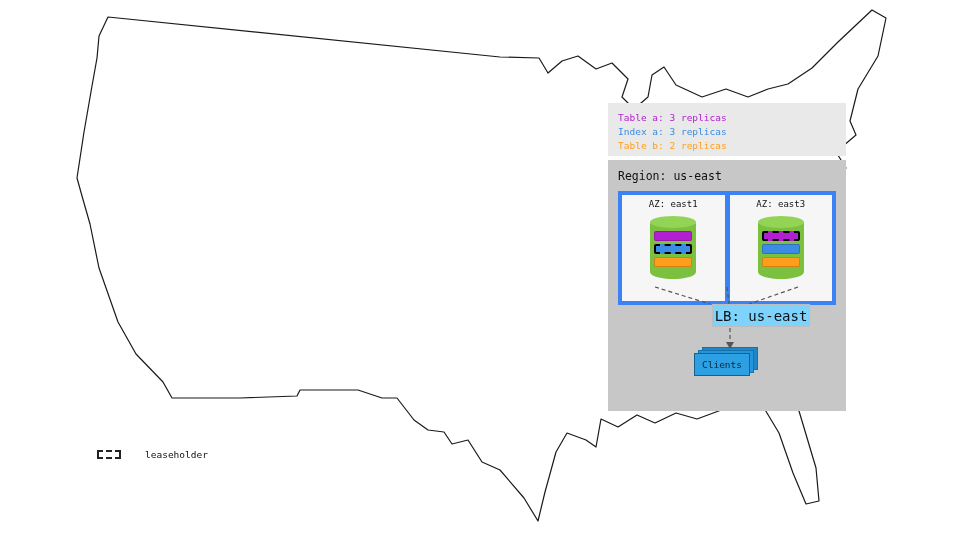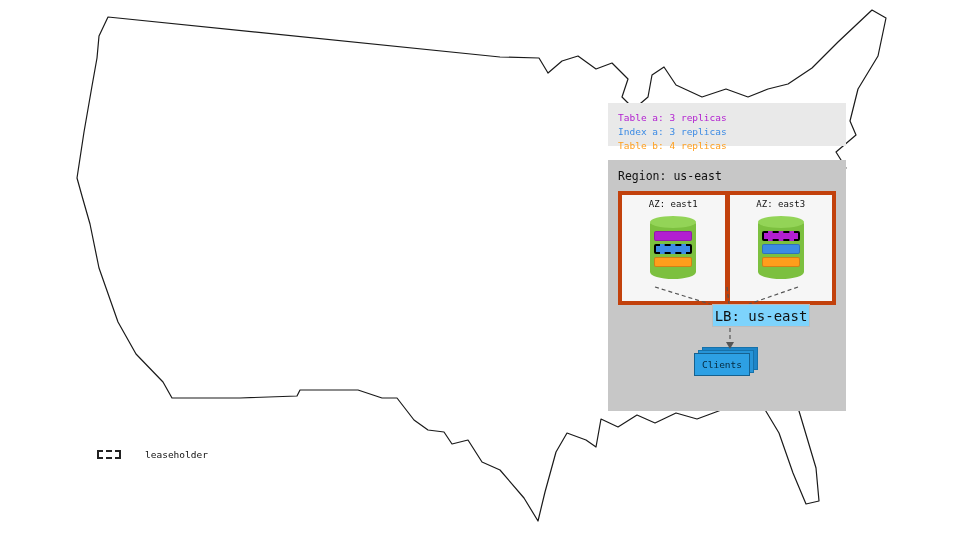--- a/index.html
+++ b/index.html
@@ -7,36 +7,36 @@
   #canvas {
     position:relative; width:960px; height:540px; overflow:hidden;
     background:#ffffff;
     font-family:"DejaVu Sans Mono","Liberation Mono",monospace;
     color:#111;
   }
   #map-svg { position:absolute; left:0; top:0; }
 
   
   .legend-panel {
-    position:absolute; left:608px; top:103px; width:238px; height:43px;
+    position:absolute; left:608px; top:103px; width:238px; height:53px;
     background:#e9e9e9; padding:8px 0 12px 10px;
   }
   .legend-line { font-size:9.5px; line-height:14px; white-space:pre; }
 
   
   .region-panel {
     position:absolute; left:608px; top:160px; width:238px; height:251px;
     background:#c7c7c7;
   }
   .region-title {
     position:absolute; left:10px; top:9px; font-size:11.5px; color:#111;
   }
   .az-container {
     position:absolute; left:10px; top:31px; width:218px; height:114px;
-    background:#c2410c; display:flex; gap:5px; padding:4px;
+    background:#3b82f6; display:flex; gap:5px; padding:4px;
   }
   .az-box {
     flex:1; background:#f6f6f6; text-align:center; padding-top:4px;
   }
   .az-label { font-size:9px; color:#111; display:block; }
 
   
   .cylinder {
     position:relative; width:46px; height:62px; margin:8px auto 0;
     background:#7cc03f; border-radius:23px / 7px;
@@ -97,21 +97,21 @@
          L382,398 L397,398 L414,420 L428,430 L444,432 L452,444 L468,440 L482,462 L500,470 L524,498 L538,521
          L545,492 L556,452 L567,433 L586,440 L596,447 L601,419 L618,427 L637,415 L655,423 L676,413 L697,419 L724,409 L749,399
          L764,408 L779,433 L793,473 L806,504 L819,501 L816,468 L802,421 L790,381 L787,345
          L801,319 L818,293 L842,272 L832,262 L820,247 L838,233 L828,215 L842,201 L832,179 L846,168 L836,152 L856,135 L850,121 L858,89 L878,56 L886,18 L872,10 L838,42 L812,68 L788,84
          L768,89 L748,97 L726,89 L702,97 L676,85 L664,67 L652,75 L648,97 L634,109 L622,97 L628,79 L612,63 L596,69 L578,56 L562,61 L548,73 L539,58 L500,57 Z" fill="none" stroke="#1a1a1a" stroke-width="1.2" stroke-linejoin="round"></path>
   </svg>
 
   <div class="legend-panel">
     <div class="legend-line" style="color: rgb(178, 31, 208);">Table a: 3 replicas</div>
     <div class="legend-line" style="color: rgb(60, 139, 228);">Index a: 3 replicas</div>
-    <div class="legend-line" style="color: rgb(255, 158, 27);">Table b: 4 replicas</div>
+    <div class="legend-line" style="color: rgb(255, 158, 27);">Table b: 2 replicas</div>
   </div>
 
   <div class="region-panel">
     <div class="region-title">Region: us-east</div>
 
     <div class="az-container">
 
       <div class="az-box">
         <span class="az-label">AZ: east1</span>
         <div class="cylinder">

